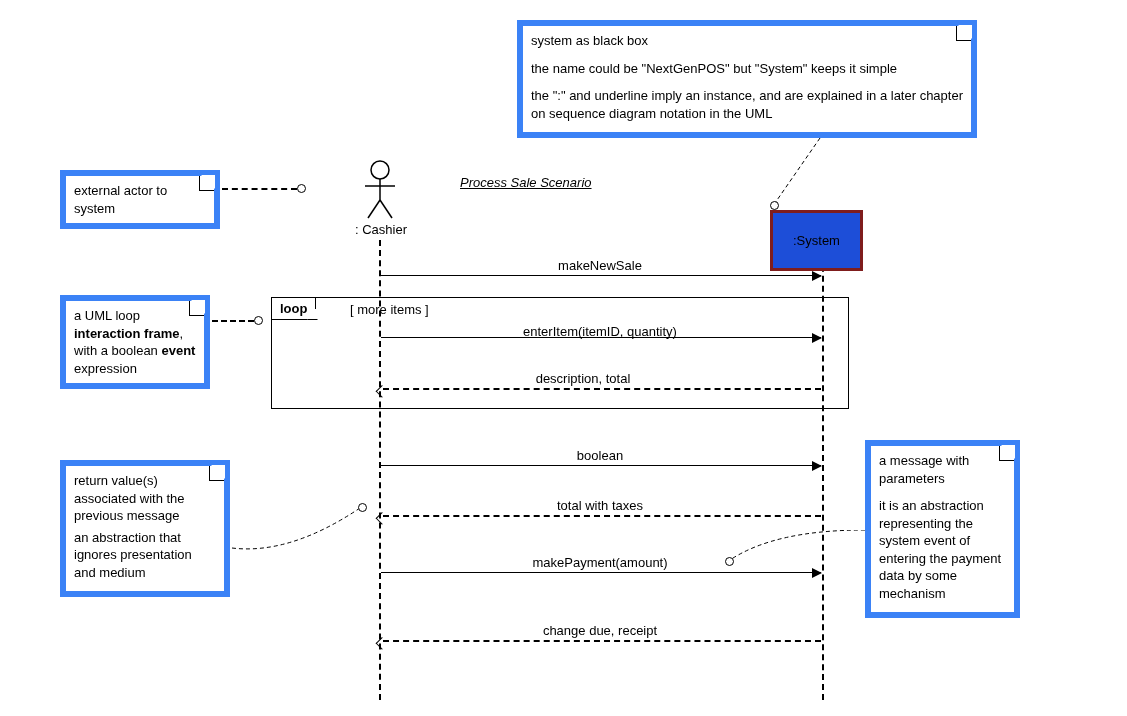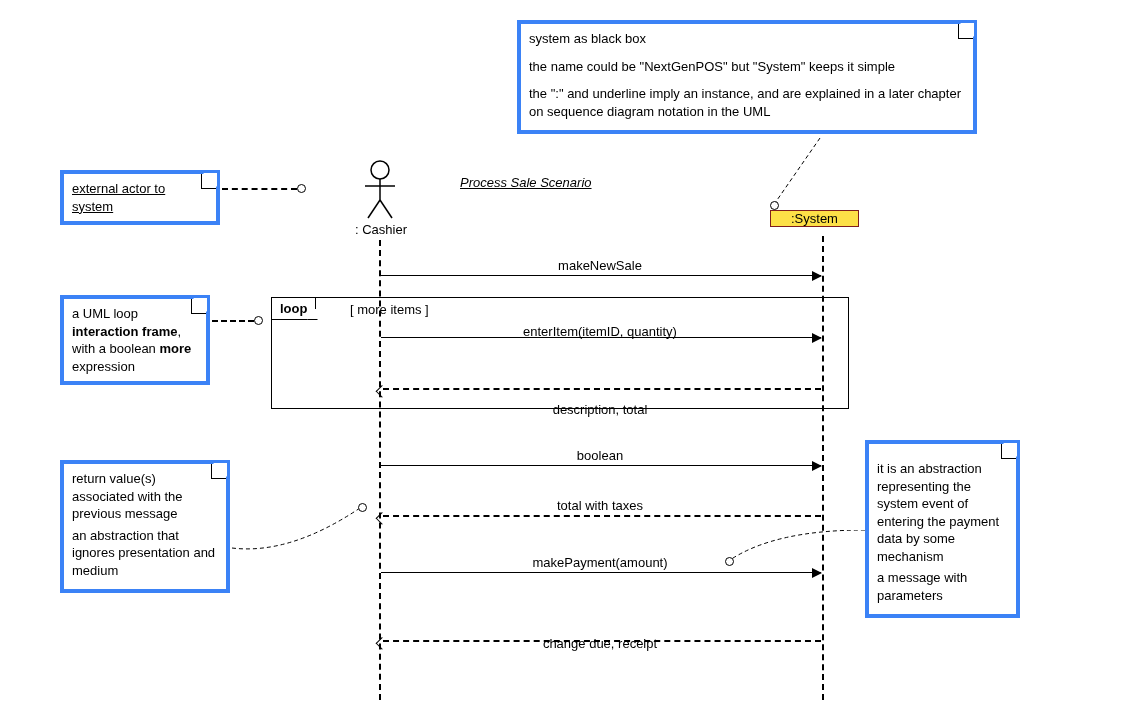--- a/index.html
+++ b/index.html
@@ -7,21 +7,21 @@
     padding: 0;
     font-family: Arial, sans-serif;
     font-size: 13px;
     background: #fff;
     width: 1127px;
     height: 716px;
     position: relative;
   }
   .note {
     position: absolute;
-    border: 4px solid #3b82f6;
+    border: 6px solid #3b82f6;
     background: #fff;
     padding: 6px 8px;
     box-sizing: border-box;
     line-height: 1.35;
   }
   .note .fold {
     position: absolute;
     top: 0;
     right: 0;
     width: 14px;
@@ -36,23 +36,23 @@
     top: -1px;
     right: -1px;
     width: 0;
     height: 0;
     border-style: solid;
     border-width: 0 14px 14px 0;
     border-color: transparent #fff transparent transparent;
   }
   .lifeline-box {
     position: absolute;
-    border: 1px solid #7f1d1d;
-    background: #fde047;
-    padding: 0 20px;
+    border: 3px solid #7f1d1d;
+    background: #1d4ed8;
+    padding: 20px 20px;
     text-align: center;
     z-index: 5;
   }
   .lifeline {
     position: absolute;
     border-left: 2px dashed #000;
     z-index: 1;
   }
   .title {
     position: absolute;
@@ -159,21 +159,21 @@
   <p class="p">system as black box</p>
   <p class="p" style="margin-top:10px">the name could be "NextGenPOS" but "System" keeps it simple</p>
   <p class="p" style="margin-top:10px">the ":" and underline imply an instance, and are explained in a later chapter on sequence diagram notation in the UML</p>
 </div>
 
 <svg style="position:absolute; left:770px; top:138px; width:60px; height:72px; z-index:0;">
   <line x1="50" y1="0" x2="5" y2="65" stroke="#000" stroke-width="1" stroke-dasharray="4 3"></line>
 </svg>
 <div class="anchor-circle" style="left:770px; top:201px;"></div>
 
-<div class="note" style="left:60px; top:170px; width:160px;text-decoration:underline;">
+<div class="note" style="left:60px; top:170px; width:160px;">
   <div class="fold"></div>
   <span>external actor to system</span>
 </div>
 <div class="anchor-dashed" style="left:222px; top:188px; width:75px;"></div>
 <div class="anchor-circle" style="left:297px; top:184px;"></div>
 
 <div class="stick-figure" style="left:360px; top:160px;">
   <svg width="40" height="60">
     <circle cx="20" cy="10" r="9" stroke="#000" stroke-width="1.5" fill="none"></circle>
     <line x1="20" y1="19" x2="20" y2="40" stroke="#000" stroke-width="1.5"></line>
@@ -196,66 +196,66 @@
   <div class="arrow-head-right"></div>
 </div>
 
 <div class="loop-frame" style="left:271px; top:297px; width:576px; height:110px;">
   <div class="loop-tab"><span>loop</span></div>
   <div class="guard" style="left:78px; top:4px;">[ more items ]</div>
 </div>
 
 <div class="note" style="left:60px; top:295px; width:150px;">
   <div class="fold"></div>
-  <span>a UML loop </span><b>interaction frame</b><span>, with a boolean </span><b>more</b><span> expression</span>
+  <span>a UML loop </span><b>interaction frame</b><span>, with a boolean </span><b>event</b><span> expression</span>
 </div>
 <div class="anchor-dashed" style="left:212px; top:320px; width:42px;"></div>
 <div class="anchor-circle" style="left:254px; top:316px;"></div>
 
 <div class="msg-label" style="left:450px; top:324px;">enterItem(itemID, quantity)</div>
 <div class="arrow-solid" style="left:381px; top:337px; width:440px;">
   <div class="arrow-head-right"></div>
 </div>
 
-<div class="msg-label" style="left:450px; top:371px;margin-top:31px;">description, total</div>
+<div class="msg-label" style="left:433px; top:371px;">description, total</div>
 <div class="arrow-dashed" style="left:383px; top:388px; width:438px;">
   <div class="arrow-head-left-open"></div>
 </div>
 
 <div class="msg-label" style="left:450px; top:448px;">boolean</div>
 <div class="arrow-solid" style="left:381px; top:465px; width:440px;">
   <div class="arrow-head-right"></div>
 </div>
 
 <div class="msg-label" style="left:450px; top:498px;">total with taxes</div>
 <div class="arrow-dashed" style="left:383px; top:515px; width:438px;">
   <div class="arrow-head-left-open"></div>
 </div>
 
 <div class="msg-label" style="left:450px; top:555px;text-align:center;">makePayment(amount)</div>
 <div class="arrow-solid" style="left:381px; top:572px; width:440px;">
   <div class="arrow-head-right"></div>
 </div>
 
-<div class="msg-label" style="left:450px; top:636px;text-align:center;">change due, receipt</div>
+<div class="msg-label" style="left:450px; top:623px;text-align:center;">change due, receipt</div>
 <div class="arrow-dashed" style="left:383px; top:640px; width:438px;">
   <div class="arrow-head-left-open"></div>
 </div>
 
 <div class="note" style="left:60px; top:460px; width:170px;">
   <div class="fold"></div>
   <p class="p">return value(s) associated with the previous message</p>
   <p class="p" style="">an abstraction that ignores presentation and medium</p>
 </div>
 <svg style="position:absolute; left:230px; top:500px; width:140px; height:55px; z-index:0;">
   <path d="M2,48 Q60,55 130,8" stroke="#000" stroke-width="1" fill="none" stroke-dasharray="4 3"></path>
 </svg>
 <div class="anchor-circle" style="left:358px; top:503px;"></div>
 
 <div class="note" style="left:865px; top:440px; width:155px;">
   <div class="fold"></div>
+  <p class="p">a message with parameters</p>
   <p class="p" style="margin-top:10px">it is an abstraction representing the system event of entering the payment data by some mechanism</p>
-  <p class="p">a message with parameters</p>
 </div>
 <svg style="position:absolute; left:725px; top:530px; width:140px; height:35px; z-index:0;">
   <path d="M140,0 Q50,0 5,30" stroke="#000" stroke-width="1" fill="none" stroke-dasharray="4 3"></path>
 </svg>
 <div class="anchor-circle" style="left:725px; top:557px;"></div>
 
 </body></html>

